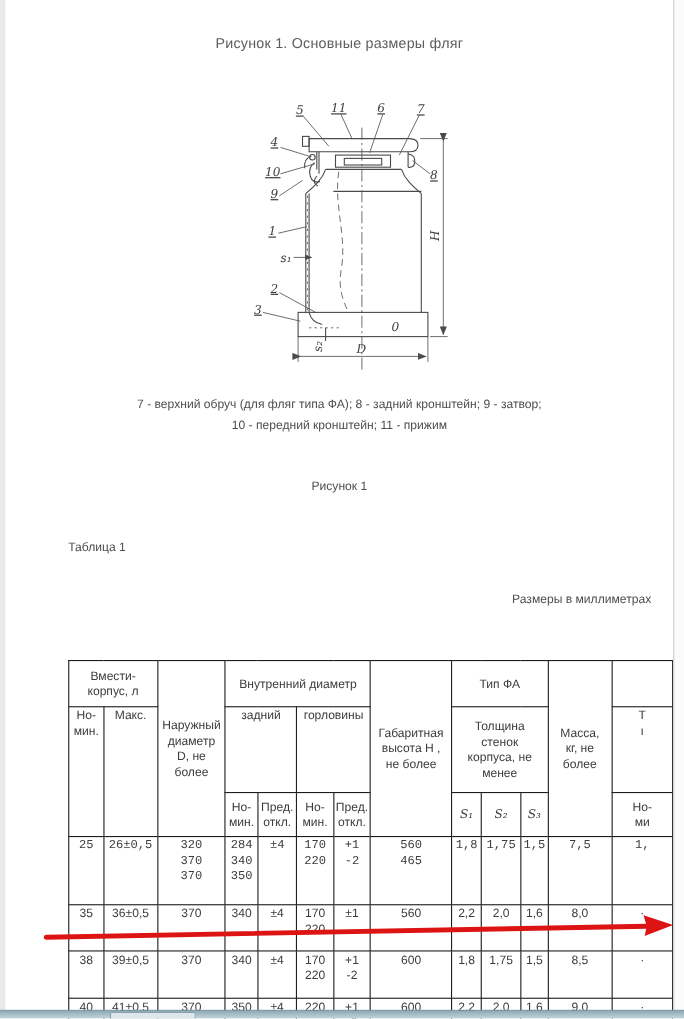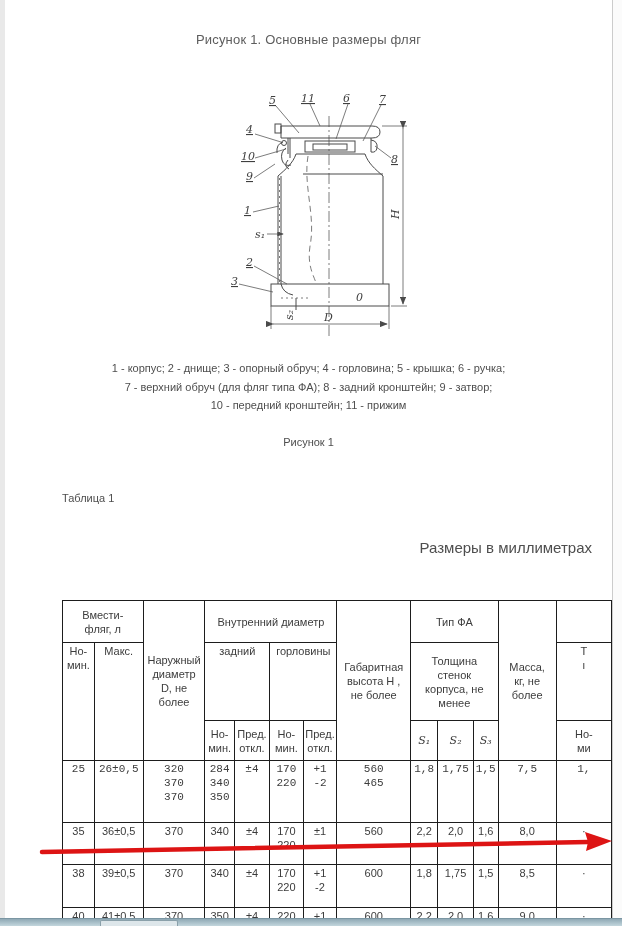--- a/index.html
+++ b/index.html
@@ -13,21 +13,21 @@
   .content{position:absolute;left:5px;top:0;width:607px;height:918px;background:#ffffff;overflow:hidden;margin-top:12px;}
 
   .doc-title{position:absolute;left:0;top:20px;width:100%;text-align:center;
     font-size:13px;color:#5d5d5d;letter-spacing:.2px;}
   .figure{position:absolute;left:188px;top:74px;width:254px;height:264px;}
   .caption{position:absolute;left:0;top:347px;width:100%;text-align:center;
     font-size:11px;line-height:18.5px;color:#4e4e4e;}
   .figure-label{position:absolute;left:0;top:424px;width:100%;text-align:center;
     font-size:11px;color:#4e4e4e;}
   .table-label{position:absolute;left:57px;top:480px;font-size:11px;color:#4e4e4e;}
-  .units-note{position:absolute;right:20px;top:527px;font-size:15px;color:#4e4e4e;}
+  .units-note{position:absolute;right:20px;top:527px;font-size:11px;color:#4e4e4e;}
 
   table.dim{position:absolute;left:57px;top:588px;border-collapse:collapse;table-layout:fixed;
     font-size:11px;color:#3c3c3c;}
   table.dim td{border:1.5px solid #1d1d1d;text-align:center;padding:1px 1px;
     overflow:hidden;line-height:14px;}
   .pre{white-space:pre-line;}
   td.top{vertical-align:top;padding-top:4px;}
   td.mid{vertical-align:middle;}
   td.padtop{vertical-align:top;padding-top:13px;}
   tr.hr1{height:42px;} tr.hr2{height:78px;} tr.hr3{height:40px;}
@@ -138,21 +138,20 @@
 
         <text class="dim-lbl" x="62" y="152">s₁</text>
         <text class="dim-lbl" x="100" y="234" transform="rotate(-90 100 234)">s₂</text>
         <text class="dim-lbl" x="131" y="235">D</text>
         <text class="dim-lbl" x="206" y="133" transform="rotate(-90 206 133)">H</text>
         <text class="dim-lbl" x="163" y="215" font-style="normal">0</text>
       </svg>
     </div>
 
     <div class="caption">
-      <div>1 - корпус; 2 - днище; 3 - опорный обруч; 4 - горловина; 5 - крышка; 6 - ручка;</div>
       <div>7 - верхний обруч (для фляг типа ФА); 8 - задний кронштейн; 9 - затвор;</div>
       <div>10 - передний кронштейн; 11 - прижим</div>
     </div>
 
     <div class="figure-label">Рисунок 1</div>
     <div class="table-label">Таблица 1</div>
     <div class="units-note">Размеры в миллиметрах</div>
 
     <table class="dim">
       <colgroup>
@@ -166,21 +165,21 @@
         <col style="width:76px">
           <col style="width:28px">
           <col style="width:37px">
           <col style="width:25px">
         <col style="width:62px">
           <col style="width:62px">
       </colgroup>
       <tbody>
           <tr class="hr1">
         <td colspan="2" class="mid pre">Вмести-
-фляг, л</td>
+корпус, л</td>
         <td rowspan="3" class="mid pre">Наружный
 диаметр
 D, не
 более</td>
         <td colspan="4" class="mid">Внутренний диаметр</td>
         <td rowspan="3" class="mid pre">Габаритная
 высота H ,
 не более</td>
         <td colspan="3" class="mid">Тип ФА</td>
         <td rowspan="3" class="mid pre">Масса,

